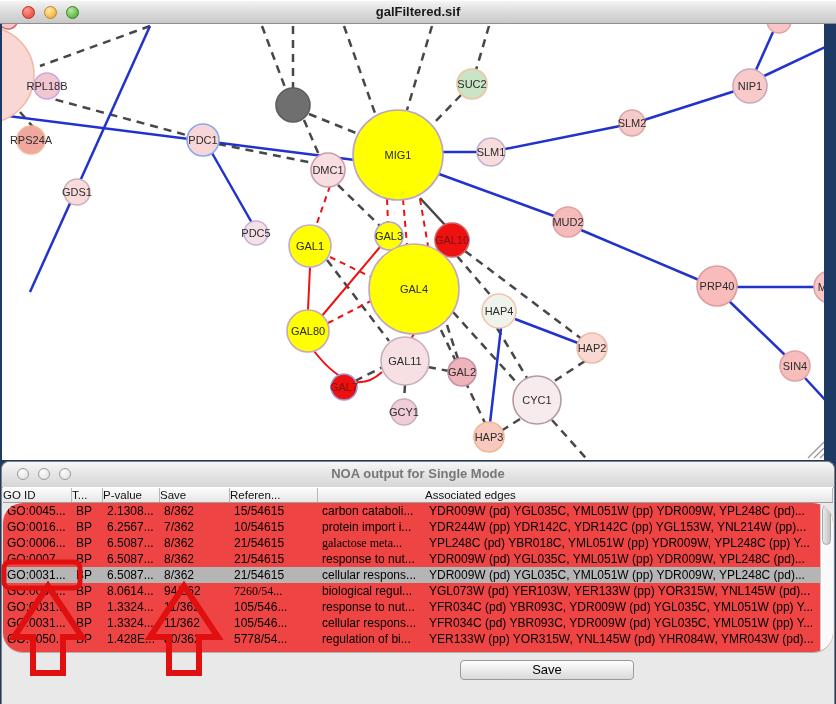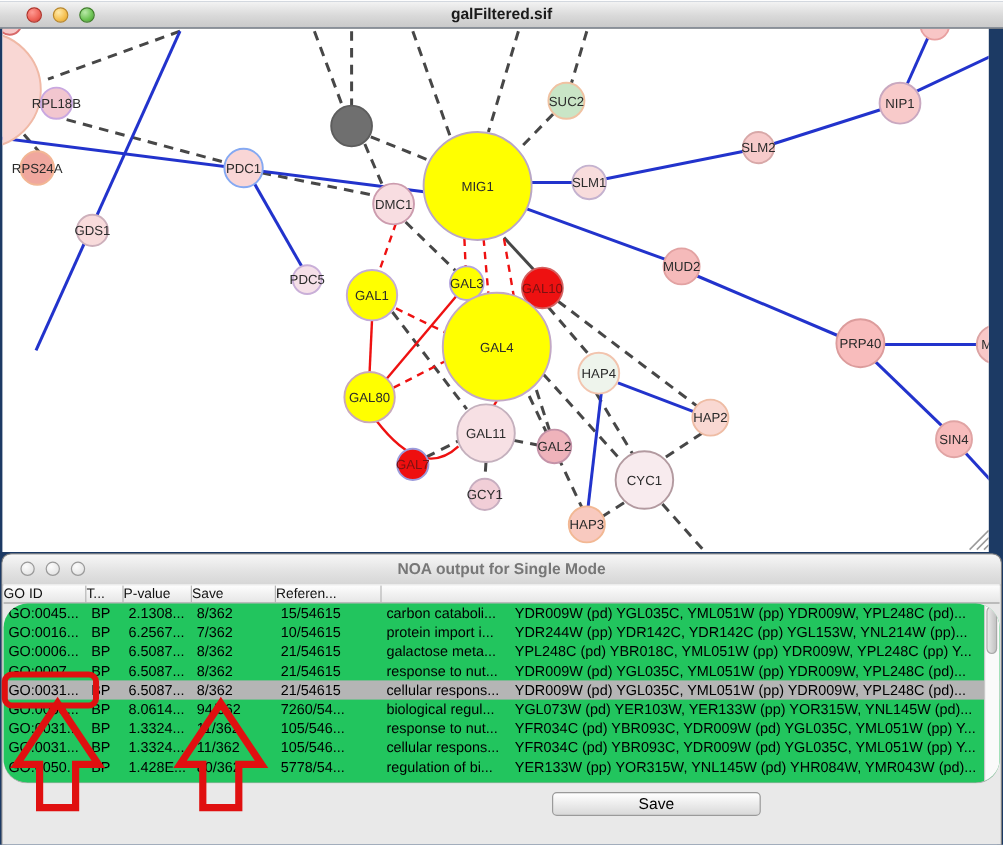--- a/index.html
+++ b/index.html
@@ -49,21 +49,21 @@
        background:radial-gradient(circle at 35% 30%,#fcfcfc,#dedede);border:1px solid #9a9a9a;box-sizing:border-box;}
   .tl2.p1{left:15px}.tl2.p2{left:36px}.tl2.p3{left:57px}
   
   .noa-table{position:absolute;left:1px;right:1px;top:25px;}
   .thead{display:flex;height:16px;line-height:15px;
     background:linear-gradient(#fdfdfd,#e6e6e6);
     border-bottom:1px solid #9e9e9e;border-top:1px solid #fff;box-sizing:border-box;}
   .th{font-size:11.5px;color:#111;text-align:left;border-right:1px solid #b6b6b6;
       overflow:hidden;white-space:nowrap;box-sizing:border-box;flex:0 0 auto;}
   .th:last-child{flex:1 1 auto;}
-  .tbody{position:relative;background:#22c55e;height:149px;overflow:hidden;border-bottom:1px solid #b0b0b0;border-radius:20px;}
+  .tbody{position:relative;background:#ef4444;height:149px;overflow:hidden;border-bottom:1px solid #b0b0b0;border-radius:20px;}
   .tr{display:flex;height:16px;line-height:16px;}
   .tr.selected{background:#b5b5b5;}
   .td{font-size:12px;color:#000;padding-left:4px;overflow:hidden;white-space:nowrap;
       box-sizing:border-box;flex:0 0 auto;}
   .td:last-child{flex:1 1 auto;}
   
   .vscroll{position:absolute;top:0;right:0;width:13px;height:149px;background:#fafafa;
            border-left:1px solid #c9c9c9;box-sizing:border-box;}
   .vthumb{position:absolute;left:1px;top:2px;width:9px;height:40px;border-radius:5px;
           background:linear-gradient(90deg,#e9e9e9,#c2c2c2);border:1px solid #a8a8a8;box-sizing:border-box;}
@@ -219,20 +219,21 @@
     <div class="win-title">NOA output for Single Mode</div>
   </div>
   <div class="noa-table">
     <div class="thead" id="thead">
         <div class="th" style="width: 69px;">GO ID</div>
         <div class="th" style="width: 31px;">T...</div>
         <div class="th" style="width: 57px;">P-value</div>
         <div class="th" style="width: 70px;">Save</div>
         <div class="th" style="width: 88px;">Referen...</div>
         <div class="th" style="width: 107px; margin-top: 26px;">Desciption</div>
+        <div class="th">Associated edges</div>
       </div>
     <div class="tbody" id="tbody">
 
     <div class="tr">
           <div class="td" style="width: 69px;">GO:0045...</div>
           <div class="td" style="width: 31px;">BP</div>
           <div class="td" style="width: 57px;">2.1308...</div>
           <div class="td" style="width: 70px;">8/362</div>
           <div class="td" style="width: 88px;">15/54615</div>
           <div class="td" style="width: 107px;">carbon cataboli...</div>
@@ -246,21 +247,21 @@
           <div class="td" style="width: 88px;">10/54615</div>
           <div class="td" style="width: 107px;">protein import i...</div>
           <div class="td">YDR244W (pp) YDR142C, YDR142C (pp) YGL153W, YNL214W (pp)...</div>
         </div>
         <div class="tr">
           <div class="td" style="width: 69px;">GO:0006...</div>
           <div class="td" style="width: 31px;">BP</div>
           <div class="td" style="width: 57px;">6.5087...</div>
           <div class="td" style="width: 70px;">8/362</div>
           <div class="td" style="width: 88px;">21/54615</div>
-          <div class="td" style="width: 107px;">galactose meta...</div>
+          <div class="td" style="width: 107px; font-family: Liberation Serif, serif;">galactose meta...</div>
           <div class="td">YPL248C (pd) YBR018C, YML051W (pp) YDR009W, YPL248C (pp) Y...</div>
         </div>
         <div class="tr">
           <div class="td" style="width: 69px;">GO:0007...</div>
           <div class="td" style="width: 31px;">BP</div>
           <div class="td" style="width: 57px;">6.5087...</div>
           <div class="td" style="width: 70px;">8/362</div>
           <div class="td" style="width: 88px;">21/54615</div>
           <div class="td" style="width: 107px;">response to nut...</div>
           <div class="td">YDR009W (pd) YGL035C, YML051W (pp) YDR009W, YPL248C (pd)...</div>
@@ -272,21 +273,21 @@
           <div class="td" style="width: 70px;">8/362</div>
           <div class="td" style="width: 88px;">21/54615</div>
           <div class="td" style="width: 107px;">cellular respons...</div>
           <div class="td">YDR009W (pd) YGL035C, YML051W (pp) YDR009W, YPL248C (pd)...</div>
         </div>
         <div class="tr">
           <div class="td" style="width: 69px;">GO:0065...</div>
           <div class="td" style="width: 31px;">BP</div>
           <div class="td" style="width: 57px;">8.0614...</div>
           <div class="td" style="width: 70px;">94/362</div>
-          <div class="td" style="width: 88px;">7260/54...</div>
+          <div class="td" style="width: 88px; font-family: Liberation Serif, serif;">7260/54...</div>
           <div class="td" style="width: 107px;">biological regul...</div>
           <div class="td">YGL073W (pd) YER103W, YER133W (pp) YOR315W, YNL145W (pd)...</div>
         </div>
         <div class="tr">
           <div class="td" style="width: 69px;">GO:0031...</div>
           <div class="td" style="width: 31px;">BP</div>
           <div class="td" style="width: 57px;">1.3324...</div>
           <div class="td" style="width: 70px;">11/362</div>
           <div class="td" style="width: 88px;">105/546...</div>
           <div class="td" style="width: 107px;">response to nut...</div>

